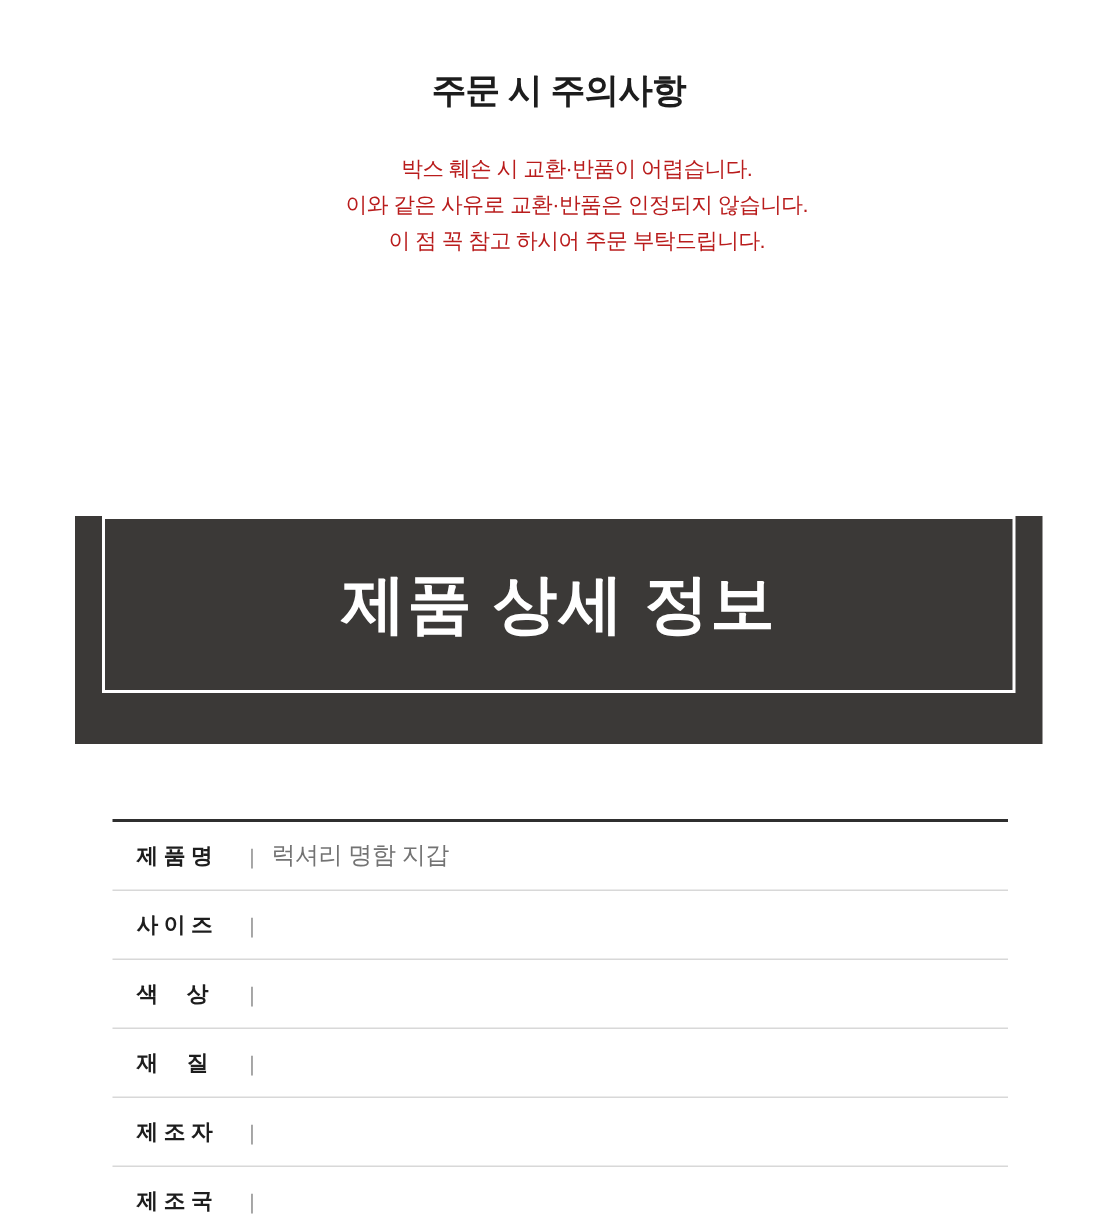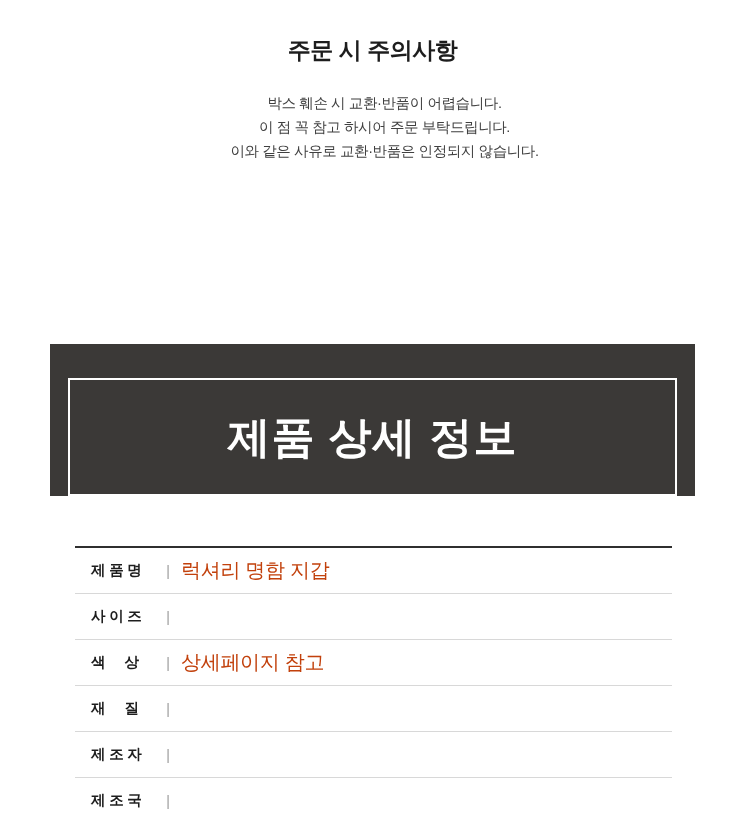--- a/index.html
+++ b/index.html
@@ -11,53 +11,53 @@
     width: 745px;
     height: 815px;
     font-family: "Liberation Sans", "DejaVu Sans", sans-serif;
     color: #222222;
     position: relative;
     overflow: hidden;
   }
 
   
   .notice {
-    padding-top: 36px;
+    padding-top: 46px;
     text-align: center;
   }
   .notice-title {
     font-size: 23px;
     font-weight: bold;
     letter-spacing: -0.5px;
     color: #1d1d1d;
     margin: 0 0 26px 0;
     line-height: 1.3;
   }
   .notice-lines {
     font-size: 14.5px;
     line-height: 1.65;
-    color: #404040;
+    color: #b91c1c;
     letter-spacing: -0.4px;
     margin-left: 24px;
   }
   .notice-line {
     display: block;
   }
 
   
   .detail-banner {
     position: absolute;
     left: 50px;
     top: 344px;
     width: 645px;
     height: 152px;
     background: #3b3937;
     box-sizing: border-box;
     display: flex;
-    align-items: flex-end;
+    align-items: flex-start;
     justify-content: center;
   }
   .detail-banner-inner {
     width: 609px;
     height: 118px;
     border: 2px solid #ffffff;
     box-sizing: border-box;
     display: flex;
     align-items: center;
     justify-content: center;
@@ -99,36 +99,36 @@
     box-sizing: border-box;
   }
   .spec-sep {
     flex: 0 0 14px;
     font-size: 14px;
     color: #9a9a9a;
     text-align: center;
   }
   .spec-value {
     flex: 1 1 auto;
-    font-size: 20px;
-    color: #c2410c;
+    font-size: 16px;
+    color: #737373;
     letter-spacing: -0.3px;
     padding-left: 6px;
     box-sizing: border-box;
   }
 </style>
 </head>
 <body>
 
 <section class="notice">
   <h1 class="notice-title">주문 시 주의사항</h1>
   <div class="notice-lines">
     <span class="notice-line">박스 훼손 시 교환·반품이 어렵습니다.</span>
+    <span class="notice-line">이와 같은 사유로 교환·반품은 인정되지 않습니다.</span>
     <span class="notice-line">이 점 꼭 참고 하시어 주문 부탁드립니다.</span>
-    <span class="notice-line">이와 같은 사유로 교환·반품은 인정되지 않습니다.</span>
   </div>
 </section>
 
 <section class="detail-banner">
   <div class="detail-banner-inner">
     <span class="detail-banner-title">제품 상세 정보</span>
   </div>
 </section>
 
 <section class="spec-table">
@@ -140,21 +140,20 @@
   </div>
 
   <div class="spec-row">
     <span class="spec-label">사 이 즈</span>
     <span class="spec-sep">|</span>
   </div>
 
   <div class="spec-row">
     <span class="spec-label">색     상</span>
     <span class="spec-sep">|</span>
-    <span class="spec-value">상세페이지 참고</span>
   </div>
 
   <div class="spec-row">
     <span class="spec-label">재     질</span>
     <span class="spec-sep">|</span>
   </div>
 
   <div class="spec-row">
     <span class="spec-label">제 조 자</span>
     <span class="spec-sep">|</span>

